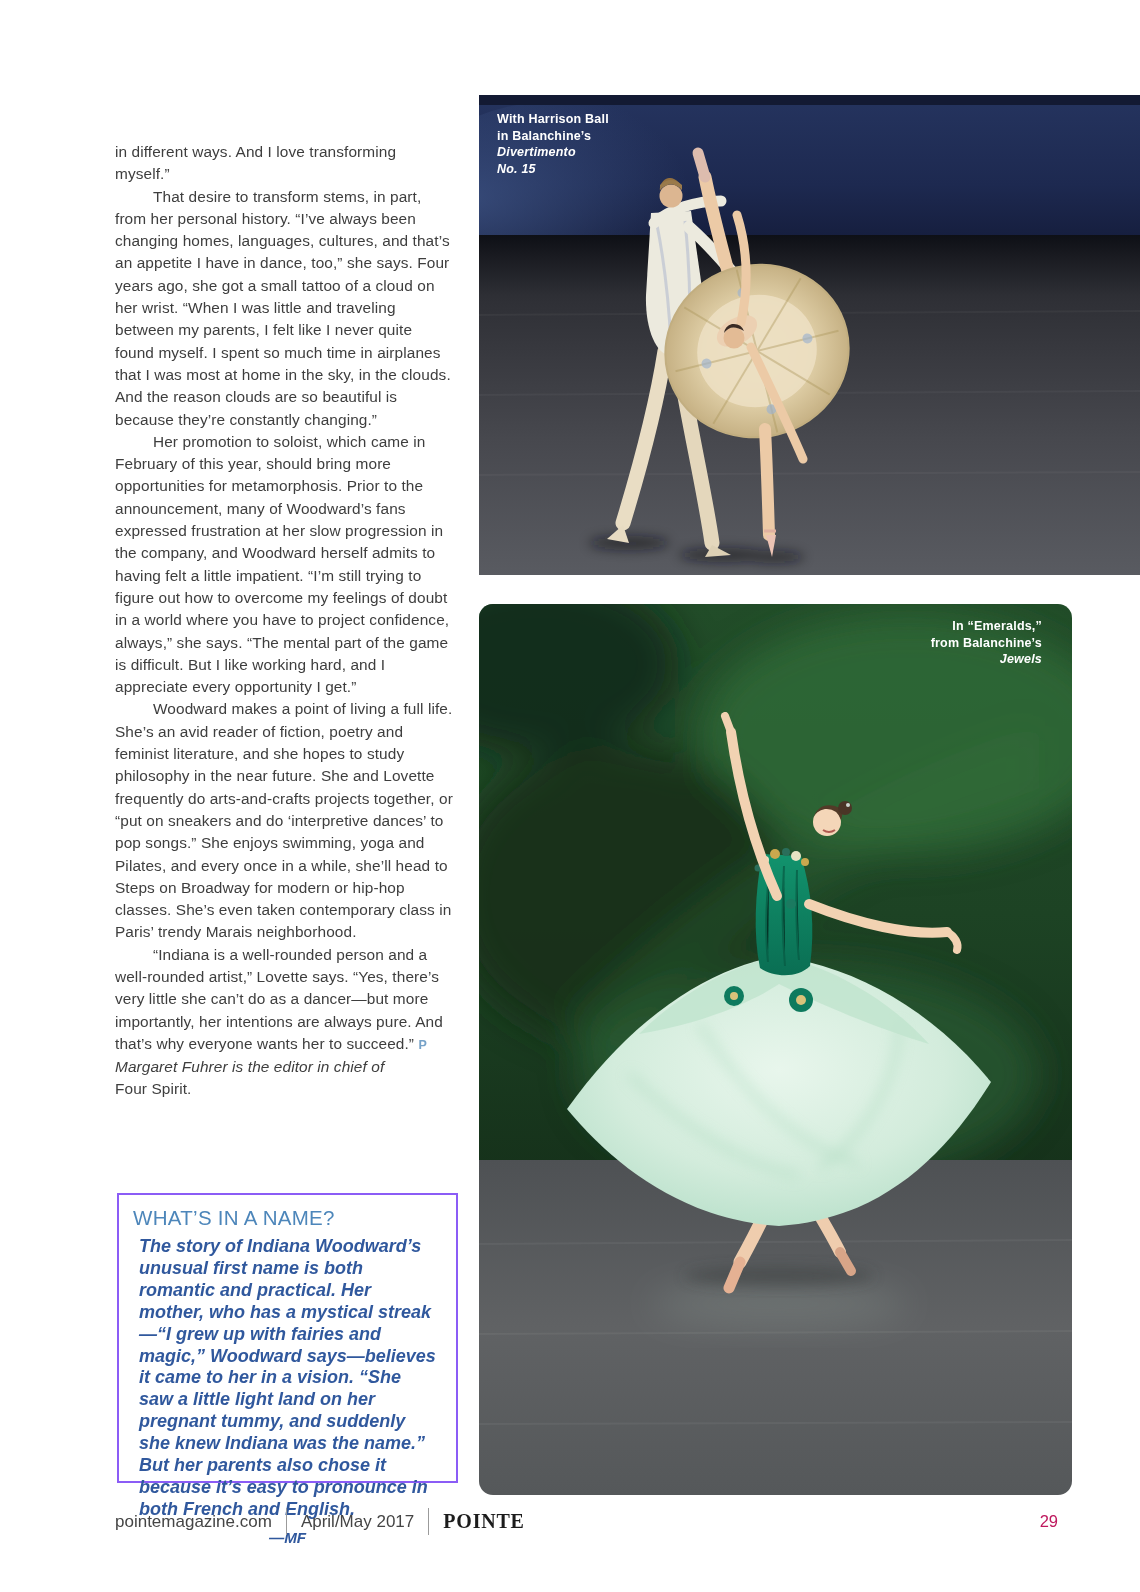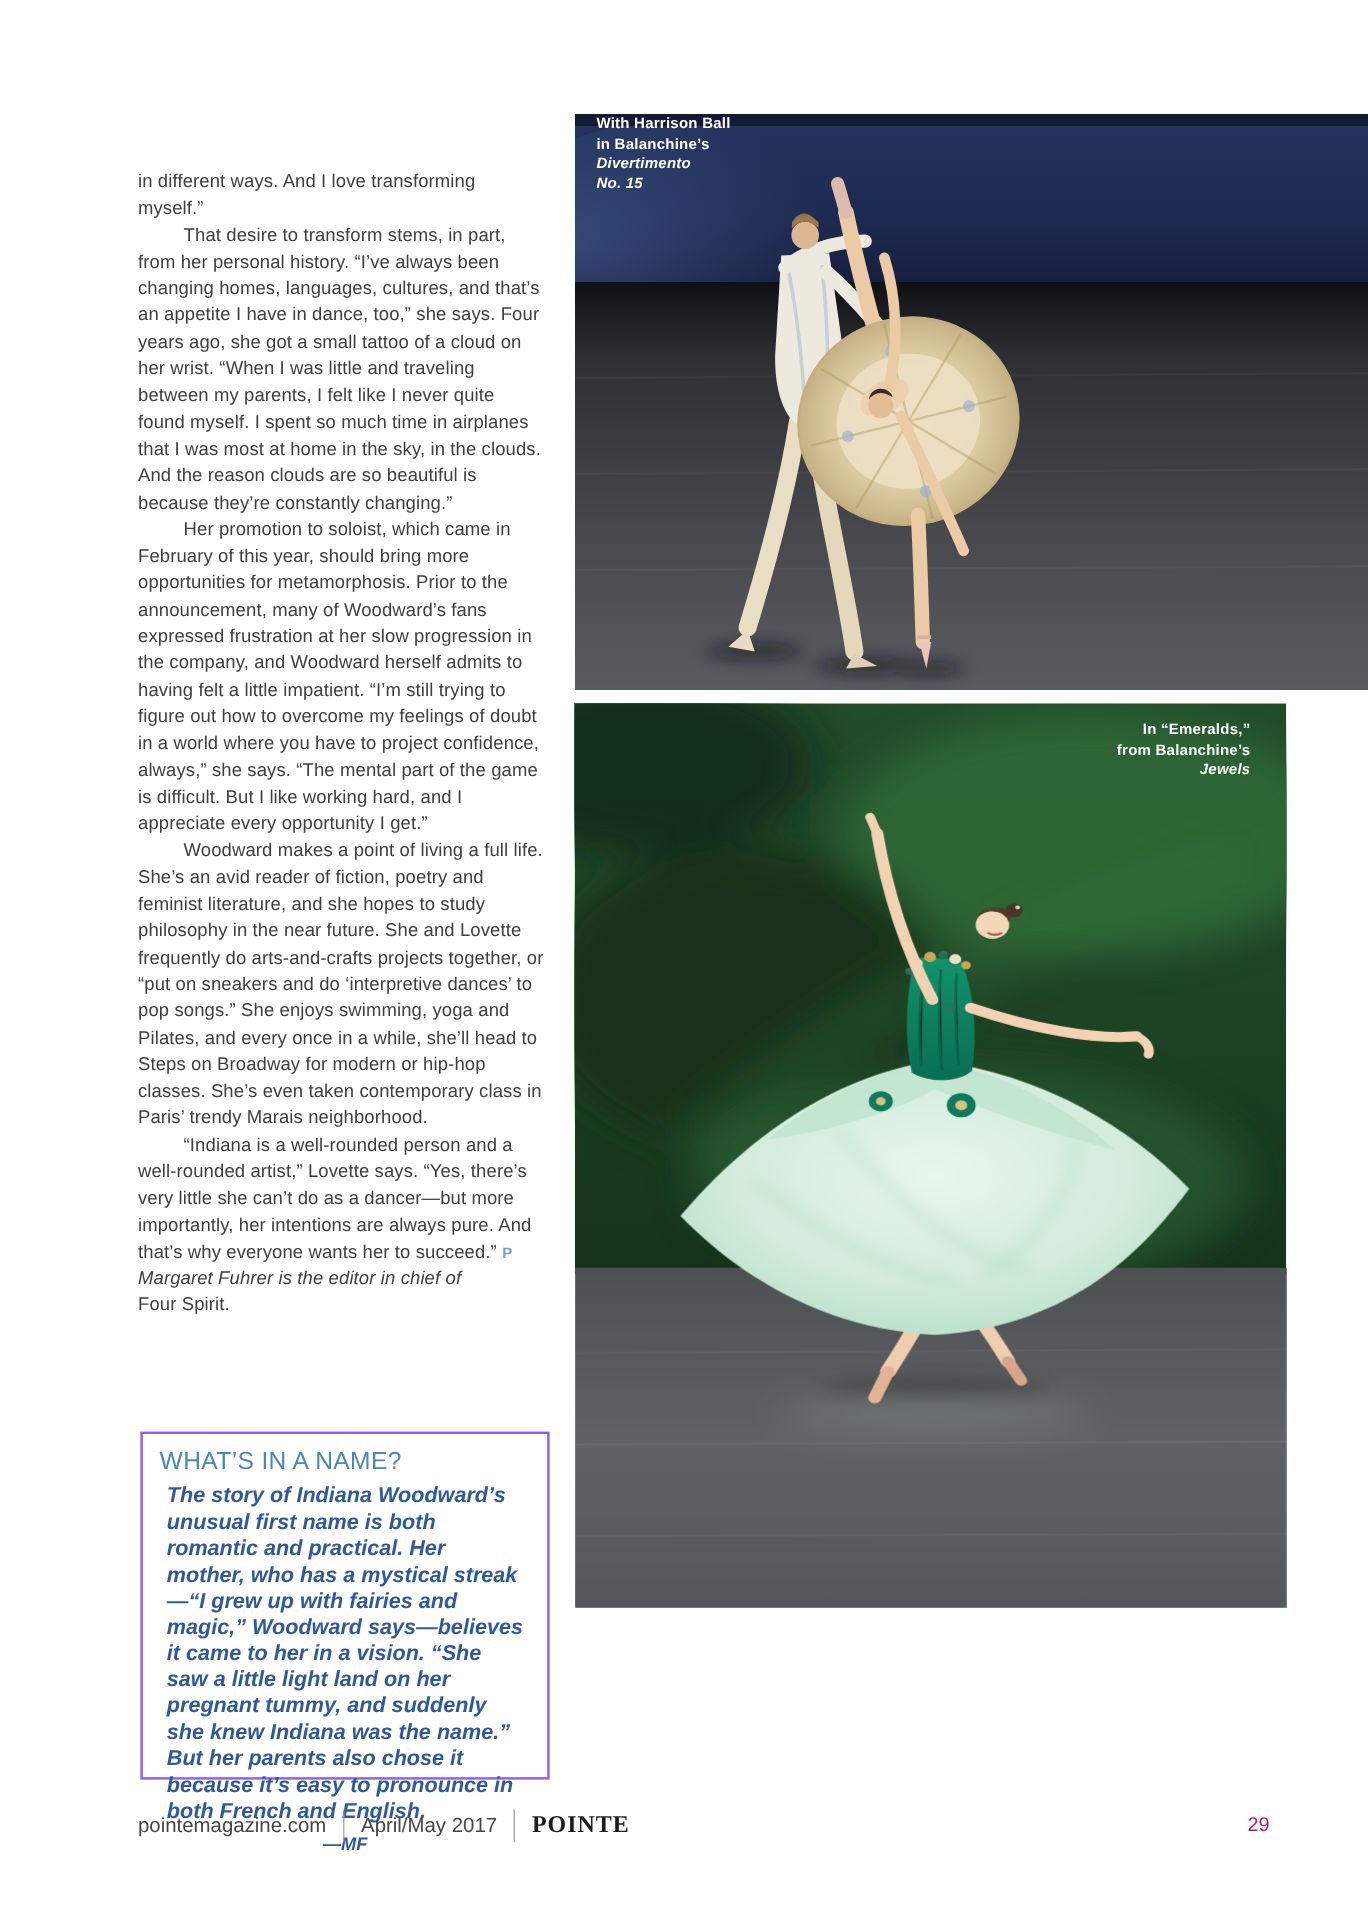--- a/index.html
+++ b/index.html
@@ -32,28 +32,28 @@
   .name-box .box-body{
     margin:6px;font-size:18px;line-height:21.9px;font-weight:700;color:#30589d;font-style:italic;
   }
   .name-box .signoff{
     margin:0;text-align:center;font-style:italic;font-weight:700;
     color:#30589d;font-size:15.2px;line-height:22px;
   }
   
   .photo{position:absolute;overflow:hidden;}
   .photo-top{left:479px;top:95px;width:661px;height:480px;}
-  .photo-bottom{left:479px;top:586px;width:593px;height:754px;}
+  .photo-bottom{left:479px;top:604px;width:593px;height:891px;border-radius:14px;}
   .photo svg{display:block;width:100%;height:100%;}
   .caption{
     position:absolute;color:#ffffff;font-weight:700;font-size:12.5px;
     line-height:16.5px;letter-spacing:0.2px;
   }
   .caption .cap-it{font-style:italic;}
-  .caption-top{left:18px;top:0;text-align:left;}
+  .caption-top{left:18px;top:16px;text-align:left;}
   .caption-bottom{right:30px;top:14px;text-align:right;}
   
   .footer{
     position:absolute;left:115px;top:1508px;display:flex;align-items:center;
     color:#454545;font-size:17px;
   }
   .footer .sep{
     display:inline-block;width:1px;height:27px;background:#9b9b9b;margin:0 14px;
   }
   .brand{

